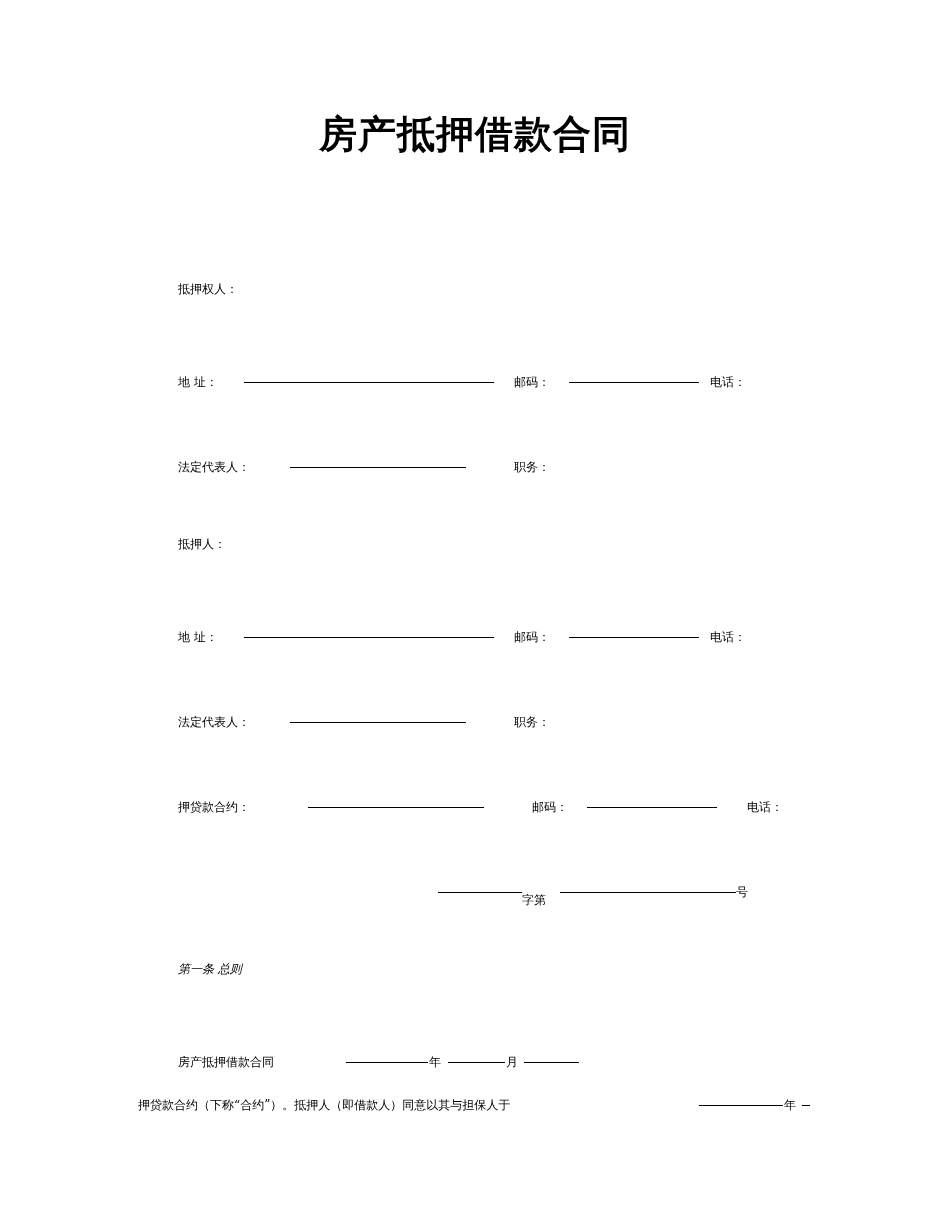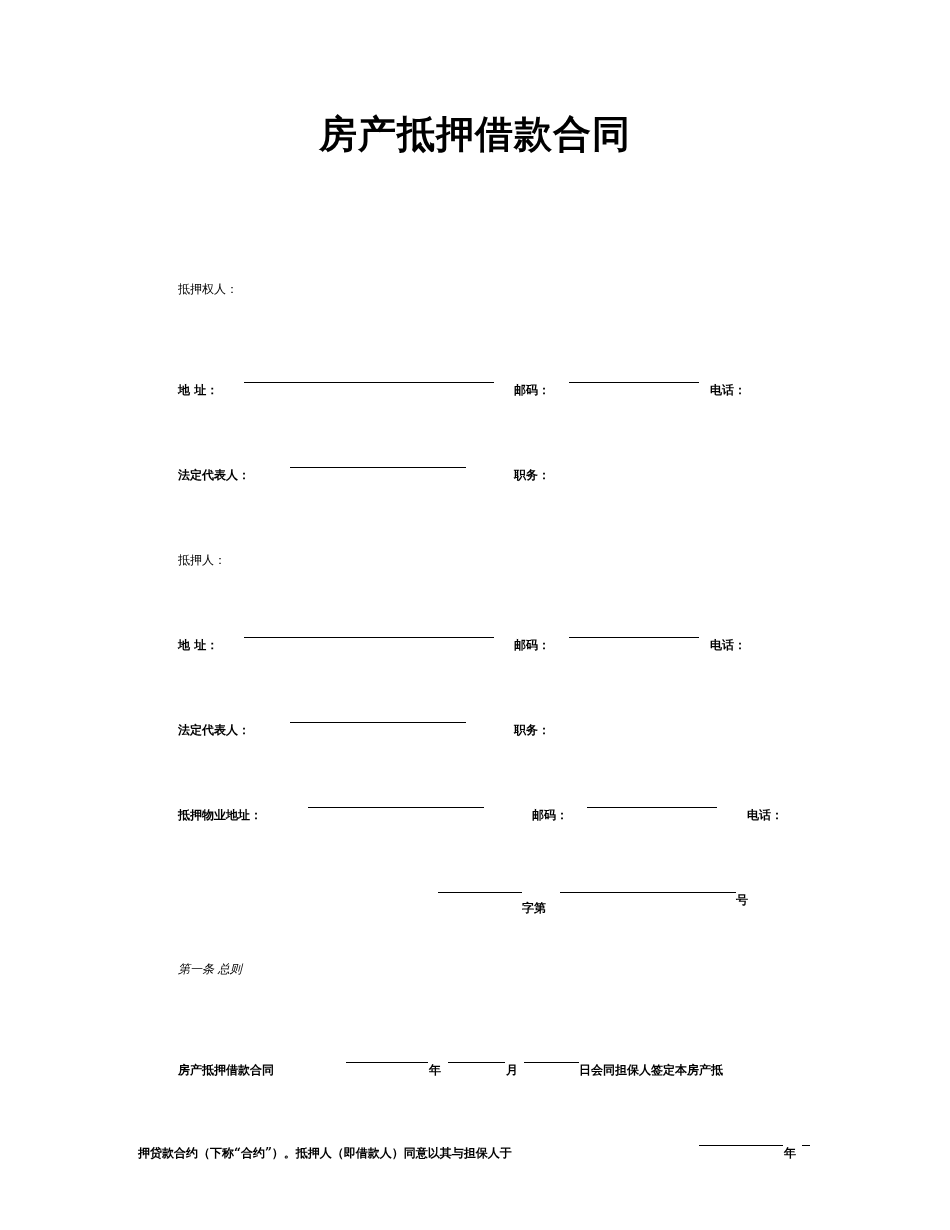--- a/index.html
+++ b/index.html
@@ -2,21 +2,21 @@
 <html><head>
   <meta charset="utf-8">
   <style>
     html, body { margin: 0; padding: 0; background: #ffffff; }
     body { width: 950px; height: 1230px; position: relative; overflow: hidden;
       font-family: "DejaVu Serif", "Liberation Serif", serif; color: #000; }
     .title { position: absolute; left: 0; width: 950px; top: 112px; text-align: center;
       font-family: "DejaVu Sans", "Liberation Sans", sans-serif; font-weight: bold;
       font-size: 38px; letter-spacing: 1px; line-height: 44px; }
     .line { position: absolute; font-size: 12px; line-height: 24px; white-space: nowrap; }
-    .seg { position: absolute; top: 16px; white-space: nowrap; font-weight: bold; }
+    .seg { position: absolute; top: 8px; white-space: nowrap; }
     .blank { position: absolute; border-bottom: 1.3px solid #000; height: 0; top: 20px; }
   </style>
 </head>
 <body>
 
 <div class="title">房产抵押借款合同</div>
 
 <div class="line" style="left:178px; top:277px;">抵押权人：</div>
 
 <div class="line" style="left:178px; top:362px; width:620px; height:24px;">
@@ -26,38 +26,38 @@
   <span class="blank" style="left:391px; width:130px;"></span>
   <span class="seg" style="left:532px;">电话：</span>
 </div>
 
 <div class="line" style="left:178px; top:447px; width:620px; height:24px;">
   <span class="seg" style="left:0;">法定代表人：</span>
   <span class="blank" style="left:112px; width:176px;"></span>
   <span class="seg" style="left:336px;">职务：</span>
 </div>
 
-<div class="line" style="left:178px; top:548px;">抵押人：</div>
+<div class="line" style="left:178px; top:532px;">抵押人：</div>
 
 <div class="line" style="left:178px; top:617px; width:620px; height:24px;">
   <span class="seg" style="left:0;">地  址：</span>
   <span class="blank" style="left:66px; width:250px;"></span>
   <span class="seg" style="left:336px;">邮码：</span>
   <span class="blank" style="left:391px; width:130px;"></span>
   <span class="seg" style="left:532px;">电话：</span>
 </div>
 
 <div class="line" style="left:178px; top:702px; width:620px; height:24px;">
   <span class="seg" style="left:0;">法定代表人：</span>
   <span class="blank" style="left:112px; width:176px;"></span>
   <span class="seg" style="left:336px;">职务：</span>
 </div>
 
 <div class="line" style="left:178px; top:787px; width:640px; height:24px;">
-  <span class="seg" style="left:0;">抵押物业地址：</span>
+  <span class="seg" style="left:0;">押贷款合约：</span>
   <span class="blank" style="left:130px; width:176px;"></span>
   <span class="seg" style="left:354px;">邮码：</span>
   <span class="blank" style="left:409px; width:130px;"></span>
   <span class="seg" style="left:569px;">电话：</span>
 </div>
 
 <div class="line" style="left:178px; top:872px; width:620px; height:24px;">
   <span class="blank" style="left:260px; width:84px;"></span>
   <span class="seg" style="left:344px;margin-top:8px;">字第</span>
   <span class="blank" style="left:382px; width:176px;"></span>
@@ -66,21 +66,20 @@
 
 <div class="line" style="left:178px; top:957px;font-style:italic;">第一条  总则</div>
 
 <div class="line" style="left:178px; top:1042px; width:640px; height:24px;">
   <span class="seg" style="left:0;">房产抵押借款合同</span>
   <span class="blank" style="left:168px; width:82px;"></span>
   <span class="seg" style="left:251px;">年</span>
   <span class="blank" style="left:270px; width:57px;"></span>
   <span class="seg" style="left:328px;">月</span>
   <span class="blank" style="left:346px; width:55px;"></span>
-  <span class="seg" style="left:401px;">日会同担保人签定本房产抵</span>
 </div>
 
-<div class="line" style="left:138px; top:1085px; width:680px; height:24px;margin-top:40px;">
+<div class="line" style="left:138px; top:1085px; width:680px; height:24px;">
   <span class="seg" style="left:0;">押贷款合约（下称“合约”）。抵押人（即借款人）同意以其与担保人于</span>
   <span class="blank" style="left:561px; width:84px;"></span>
   <span class="seg" style="left:646px;">年</span>
   <span class="blank" style="left:664px; width:8px;"></span>
 </div>
 
 </body></html>

